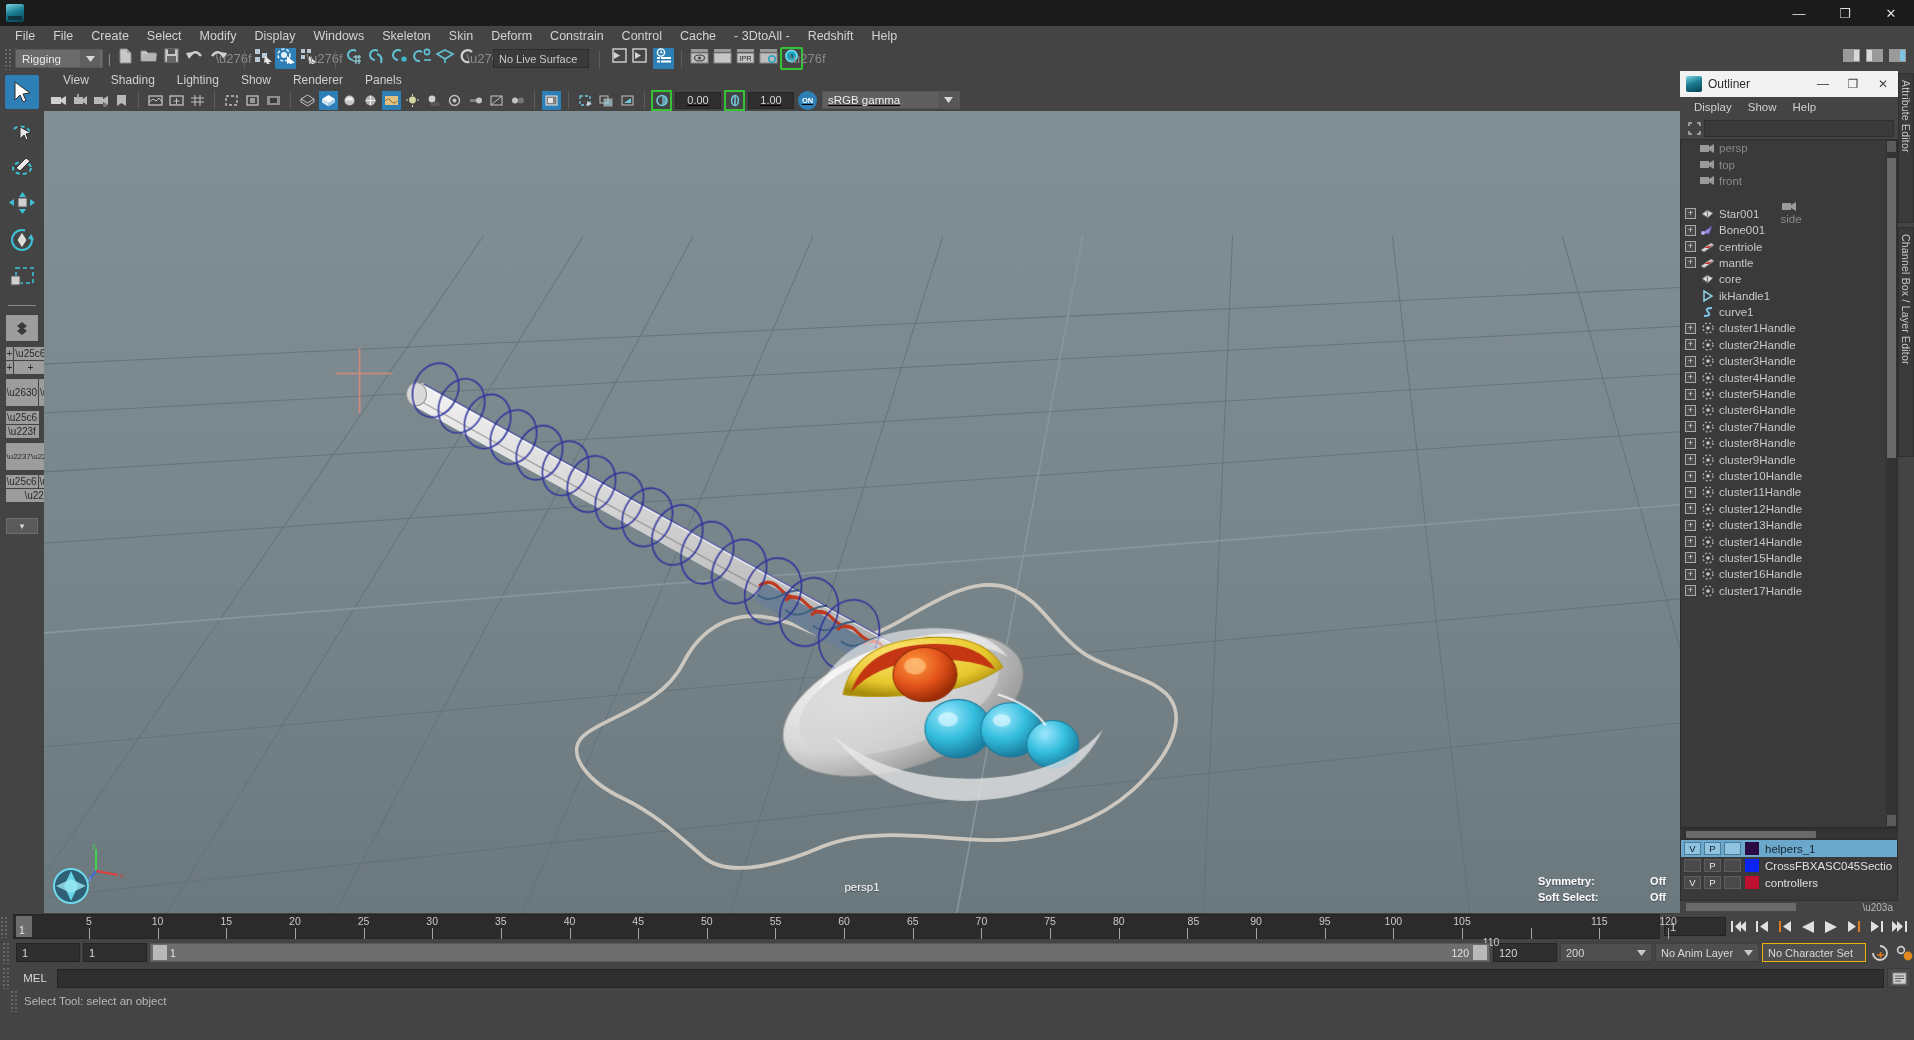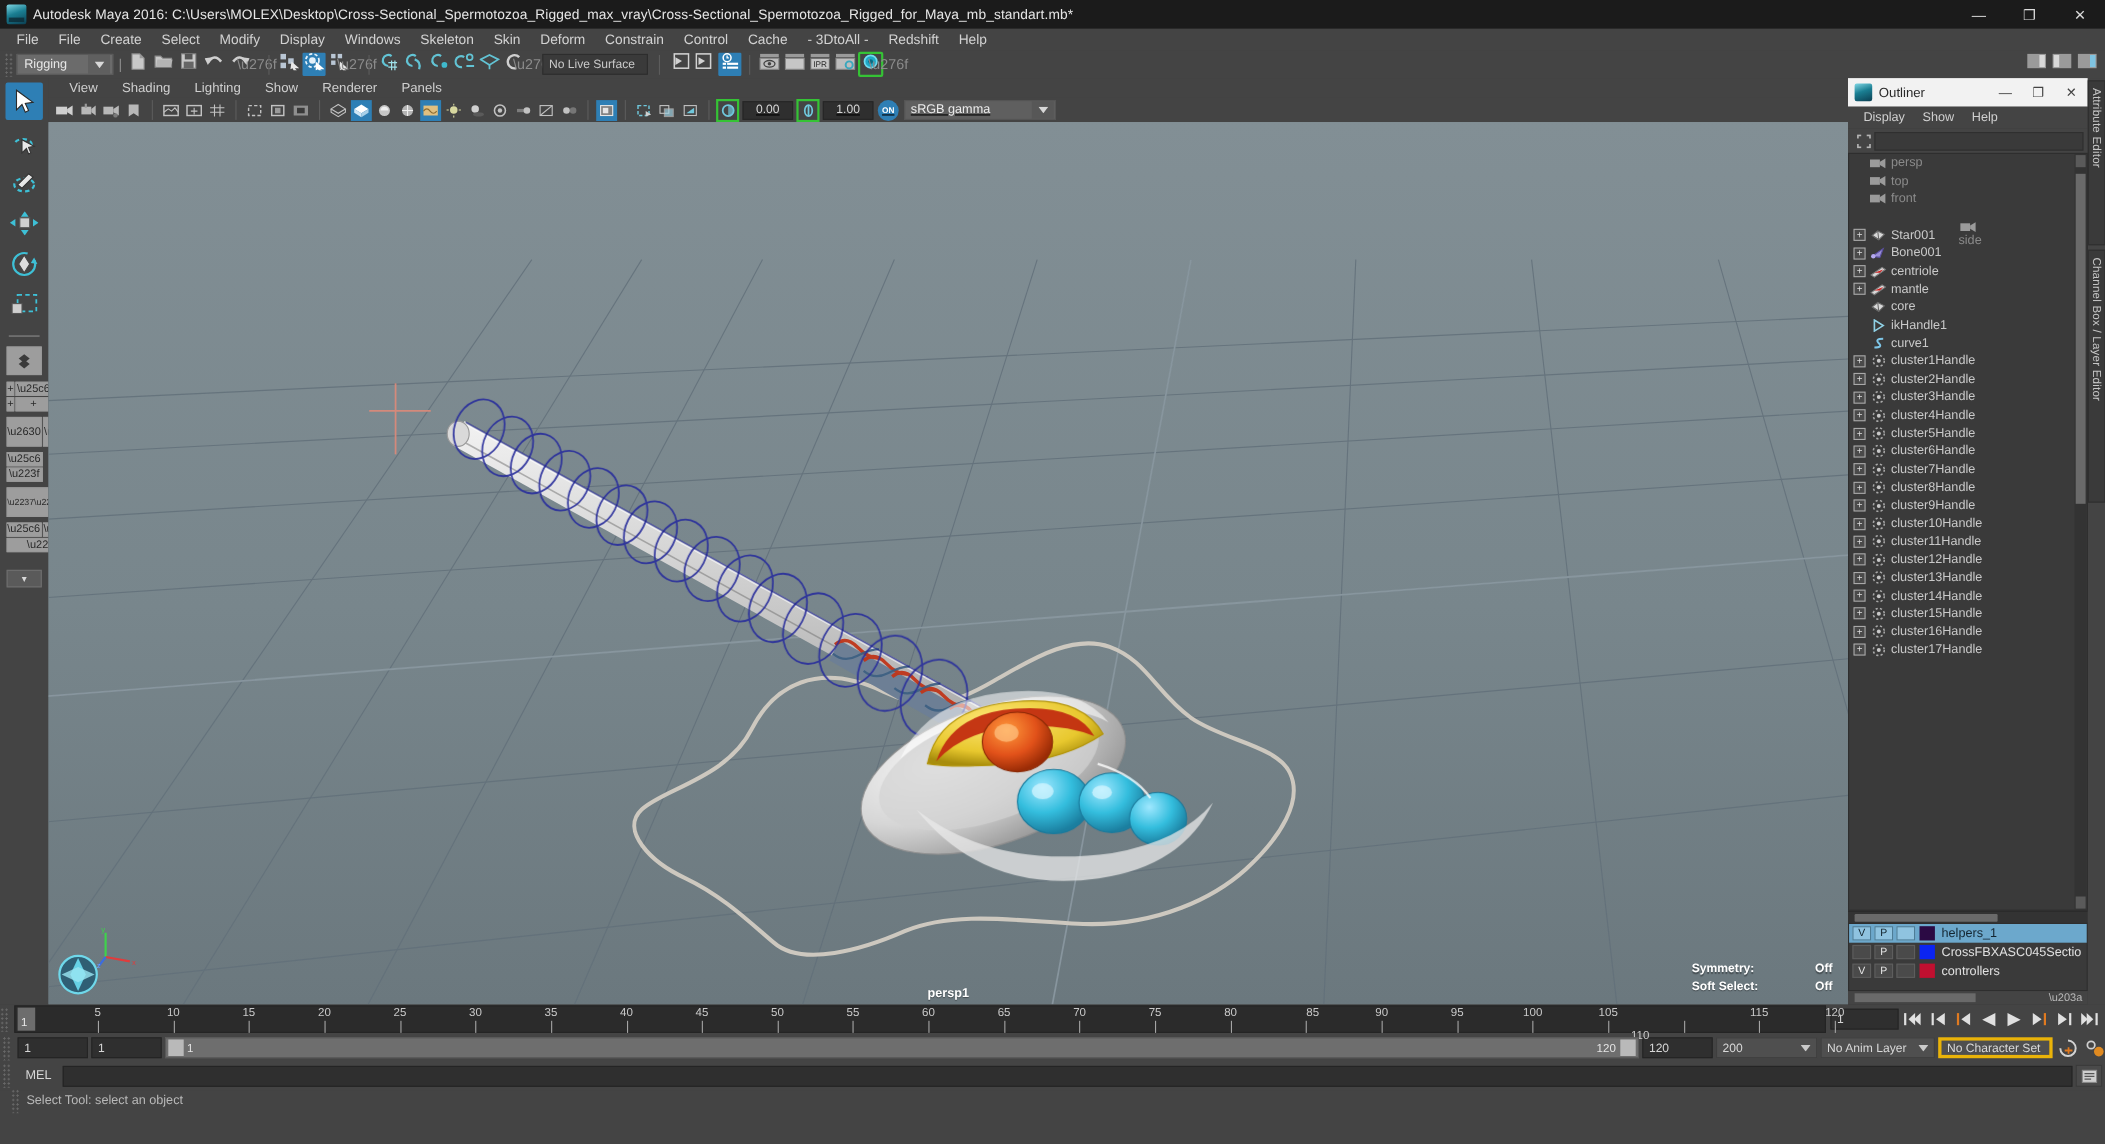--- a/index.html
+++ b/index.html
@@ -105,22 +105,22 @@
   .gammasel{
     width:138px;height:18px;background:#5f5f5f;border:1px solid #545454;color:#ececec;
     font-size:11.5px;display:flex;align-items:center;padding-left:5px;position:relative;
     margin-left:4px;
   }
   .gammasel .arrow{position:absolute;right:1px;top:0;bottom:0;width:20px;
     display:flex;align-items:center;justify-content:center;background:#575757;}
   
   #viewport{ flex:1; position:relative; overflow:hidden;
              background:linear-gradient(#7d8b91 0%, #79878d 45%, #6e7c82 100%); }
-  #hud-persp{ position:absolute; left:50%; transform:translateX(-50%); bottom:4px;
-              color:#ffffff; font-size:11.5px; font-weight:bold; text-shadow:0 1px 1px #00000060;}
+  #hud-persp{ position:absolute; left:50%; transform:translateX(-50%); bottom:20px;
+              color:#ffffff; font-size:11.5px; font-weight:normal; text-shadow:0 1px 1px #00000060;}
   #hud-right{ position:absolute; right:14px; bottom:8px; color:#ffffff; font-size:11px;
               font-weight:bold; text-shadow:0 1px 1px #00000060; }
   #hud-right div{ display:flex; justify-content:space-between; width:128px; line-height:16px;}
   #axisgiz{ position:absolute; left:44px; bottom:28px; }
   #viewcube{ position:absolute; left:8px; bottom:8px; width:38px;height:38px;}
   
   #rightdock{ width:234px; background:#444444; display:flex; }
   #outliner{ flex:1; display:flex; flex-direction:column; background:#3c3c3c; }
   #ol-title{ height:26px; background:#f2f2f2; display:flex; align-items:center;
              color:#2a2a2a; font-size:12px; }
@@ -187,38 +187,37 @@
   #rangebar{ flex:1;height:19px;background:#6e6e6e;border:1px solid #585858;
              position:relative; display:flex; align-items:center;}
   #rangebar .lhandle{ width:14px;height:15px;background:#b9b9b9;margin-left:2px;}
   #rangebar .rhandle{ width:14px;height:15px;background:#b9b9b9;position:absolute;right:2px;}
   #rangebar .lval{ font-size:10.5px;color:#e4e4e4;margin-left:3px;}
   #rangebar .rval{ font-size:10.5px;color:#e4e4e4;position:absolute;right:20px;}
   .rsel{ width:92px;height:19px;background:#4f4f4f;border:1px solid #3f3f3f;color:#d8d8d8;
          font-size:11px;display:flex;align-items:center;padding-left:5px;position:relative;}
   .rsel .arrow{position:absolute;right:2px;top:0;bottom:0;width:16px;display:flex;
                align-items:center;justify-content:center;}
-  .csel{ width:104px;height:19px;background:#4f4f4f;border:3px solid #eab308;color:#d8d8d8;
+  .csel{ width:104px;height:19px;background:#4f4f4f;border:1px solid #eab308;color:#d8d8d8;
          font-size:11px;display:flex;align-items:center;padding-left:5px;}
   
   #cmdline{ height:26px; background:#444; display:flex; align-items:center; padding-left:2px;}
   #cmdline .mel{ width:44px;color:#d6d6d6;font-size:11.5px;text-align:center;}
   #cmdline .inp{ flex:1;height:19px;background:#2f2f2f;border:1px solid #242424;}
   #cmdline .scriptbtn{ width:24px;height:20px;background:#4a4a4a;border:1px solid #3a3a3a;
                        margin:0 3px;display:flex;align-items:center;justify-content:center;}
   
   #helpline{ height:20px; background:#444; display:flex; align-items:center;
              color:#b8b8b8; font-size:11.5px; padding-left:10px; }
 </style>
 </head>
 <body>
 
 <div id="titlebar">
   <div class="tb-icon"></div>
-  <div class="tb-title">Autodesk Maya 2016: C:\Users\MOLEX\Desktop\Cross-Sectional_Spermotozoa_Rigged_max_vray\Cross-Sectional_Spermotozoa_Rigged_for_Maya_mb_standart.mb*</div>
   <div id="winbtns">
     <div>—</div>
     <div>❐</div>
     <div class="close">✕</div>
   </div>
 </div>
 
 <div id="menubar">
   <span>File</span>
   <span>File</span>

